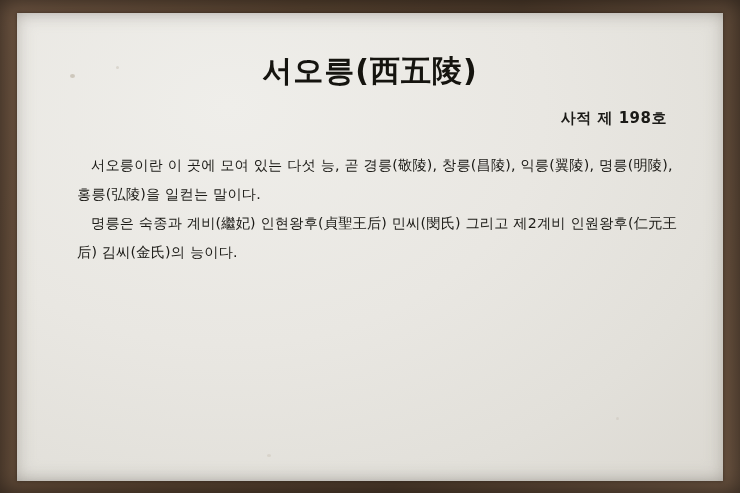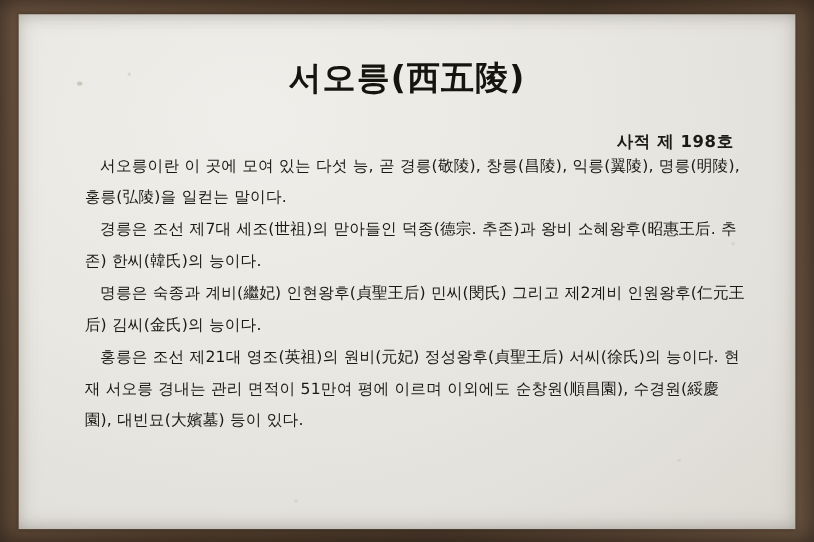--- a/index.html
+++ b/index.html
@@ -71,30 +71,30 @@
     width: 706px;
     text-align: center;
     font-family: "DejaVu Sans", sans-serif;
     font-size: 30px;
     font-weight: bold;
     letter-spacing: 1px;
     color: #15140f;
   }
   .doc-subtitle {
     position: absolute;
-    top: 107px;
+    top: 96px;
     right: 56px;
     font-size: 15px;
     font-weight: bold;
     color: #1b1a17;
     letter-spacing: 0.5px;
   }
   .body-text {
     position: absolute;
-    top: 124px;
+    top: 138px;
     left: 60px;
     width: 600px;
     font-size: 14.2px;
     line-height: 28.5px;
     color: #1a1915;
     letter-spacing: 0.2px;
   }
   .para {
     margin: 0 0 1px 0;
     text-indent: 14px;
@@ -111,20 +111,18 @@
     <div class="speckle sp3"></div>
     <div class="speckle sp4"></div>
     <div class="speckle sp5"></div>
 
     <div class="content">
       <div class="doc-title">서오릉(西五陵)</div>
       <div class="doc-subtitle">사적 제 198호</div>
 
       <div class="body-text">
         <p class="para">서오릉이란 이 곳에 모여 있는 다섯 능, 곧 경릉(敬陵), 창릉(昌陵), 익릉(翼陵), 명릉(明陵), 홍릉(弘陵)을 일컫는 말이다.</p>
-        <p class="para">경릉은 조선 제7대 세조(世祖)의 맏아들인 덕종(德宗. 추존)과 왕비 소혜왕후(昭惠王后. 추존) 한씨(韓氏)의 능이다.</p>
         <p class="para">명릉은 숙종과 계비(繼妃) 인현왕후(貞聖王后) 민씨(閔氏) 그리고 제2계비 인원왕후(仁元王后) 김씨(金氏)의 능이다.</p>
-        <p class="para">홍릉은 조선 제21대 영조(英祖)의 원비(元妃) 정성왕후(貞聖王后) 서씨(徐氏)의 능이다. 현재 서오릉 경내는 관리 면적이 51만여 평에 이르며 이외에도 순창원(順昌園), 수경원(綏慶園), 대빈묘(大嬪墓) 등이 있다.</p>
       </div>
     </div>
   </div>
   <div class="frame-inner-shadow"></div>
 </div>
 
 </body></html>

